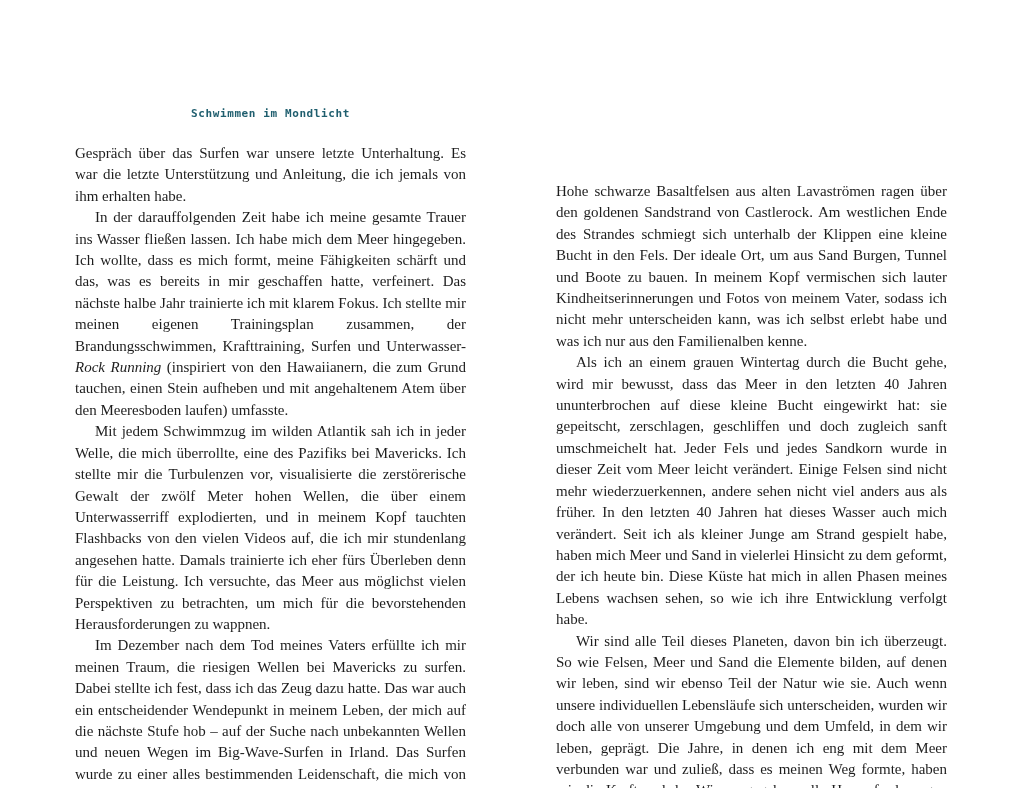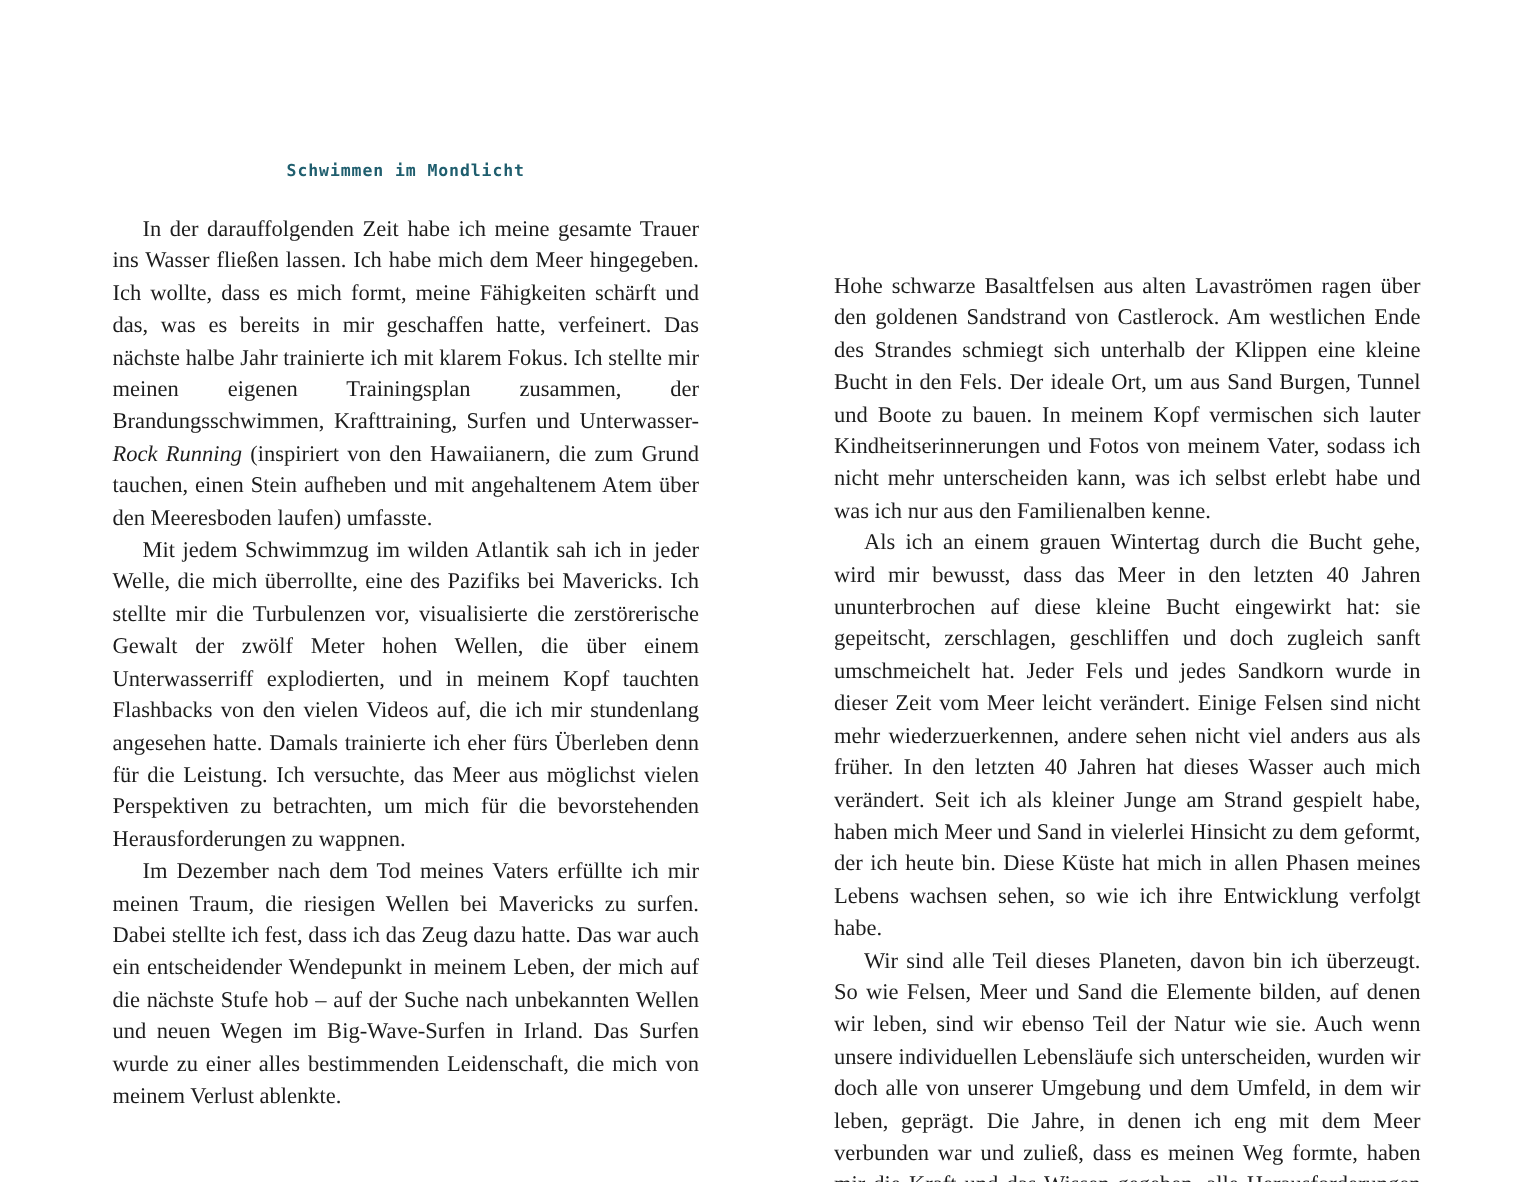--- a/index.html
+++ b/index.html
@@ -57,20 +57,21 @@
     font-size: 11px;
     color: var(--accent);
   }
 </style>
 </head>
 <body>
 
 <div class="page page-left">
   <div class="running-header">Schwimmen im Mondlicht</div>
   <div class="page-body">
+      <p class="">Gespräch über das Surfen war unsere letzte Unterhaltung. Es war die letzte Unterstützung und Anleitung, die ich jemals von ihm erhalten habe.</p>
       <p class="indent">In der darauffolgenden Zeit habe ich meine gesamte Trauer ins Wasser fließen lassen. Ich habe mich dem Meer hingegeben. Ich wollte, dass es mich formt, meine Fähigkeiten schärft und das, was es bereits in mir geschaffen hatte, verfeinert. Das nächste halbe Jahr trainierte ich mit klarem Fokus. Ich stellte mir meinen eigenen Trainingsplan zusammen, der Brandungsschwimmen, Krafttraining, Surfen und Unterwasser-<em>Rock Running</em> (inspiriert von den Hawaiianern, die zum Grund tauchen, einen Stein aufheben und mit angehaltenem Atem über den Meeresboden laufen) umfasste.</p>
       <p class="indent">Mit jedem Schwimmzug im wilden Atlantik sah ich in jeder Welle, die mich überrollte, eine des Pazifiks bei Mavericks. Ich stellte mir die Turbulenzen vor, visualisierte die zerstörerische Gewalt der zwölf Meter hohen Wellen, die über einem Unterwasserriff explodierten, und in meinem Kopf tauchten Flashbacks von den vielen Videos auf, die ich mir stundenlang angesehen hatte. Damals trainierte ich eher fürs Überleben denn für die Leistung. Ich versuchte, das Meer aus möglichst vielen Perspektiven zu betrachten, um mich für die bevorstehenden Herausforderungen zu wappnen.</p>
       <p class="indent">Im Dezember nach dem Tod meines Vaters erfüllte ich mir meinen Traum, die riesigen Wellen bei Mavericks zu surfen. Dabei stellte ich fest, dass ich das Zeug dazu hatte. Das war auch ein entscheidender Wendepunkt in meinem Leben, der mich auf die nächste Stufe hob – auf der Suche nach unbekannten Wellen und neuen Wegen im Big-Wave-Surfen in Irland. Das Surfen wurde zu einer alles bestimmenden Leidenschaft, die mich von meinem Verlust ablenkte.</p>
     </div>
   <div class="page-number">18</div>
 </div>
 
 <div class="page page-right">
   <div class="page-body">
       <p class="">Hohe schwarze Basaltfelsen aus alten Lavaströmen ragen über den goldenen Sandstrand von Castlerock. Am westlichen Ende des Strandes schmiegt sich unterhalb der Klippen eine kleine Bucht in den Fels. Der ideale Ort, um aus Sand Burgen, Tunnel und Boote zu bauen. In meinem Kopf vermischen sich lauter Kindheitserinnerungen und Fotos von meinem Vater, sodass ich nicht mehr unterscheiden kann, was ich selbst erlebt habe und was ich nur aus den Familienalben kenne.</p>

